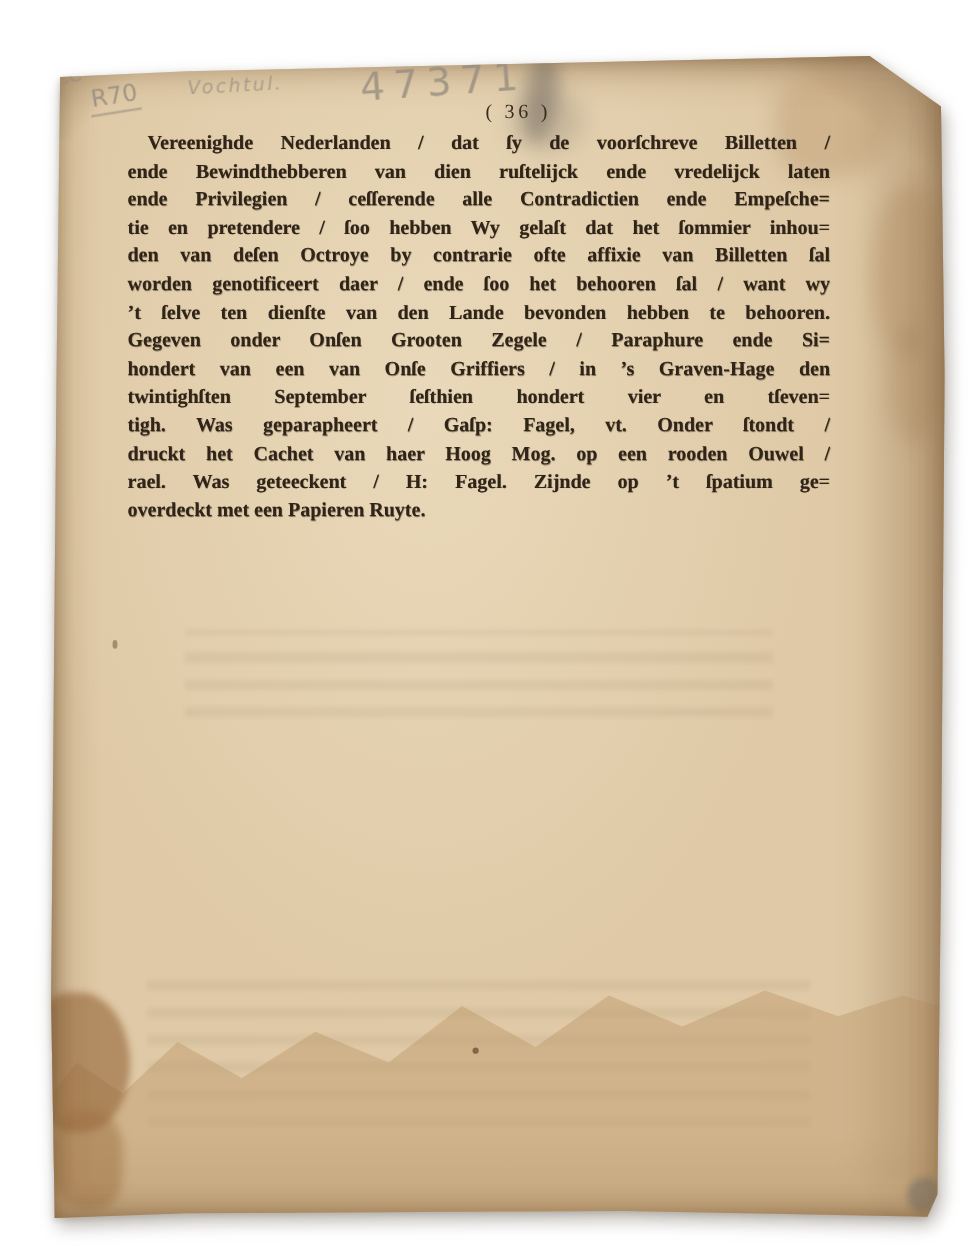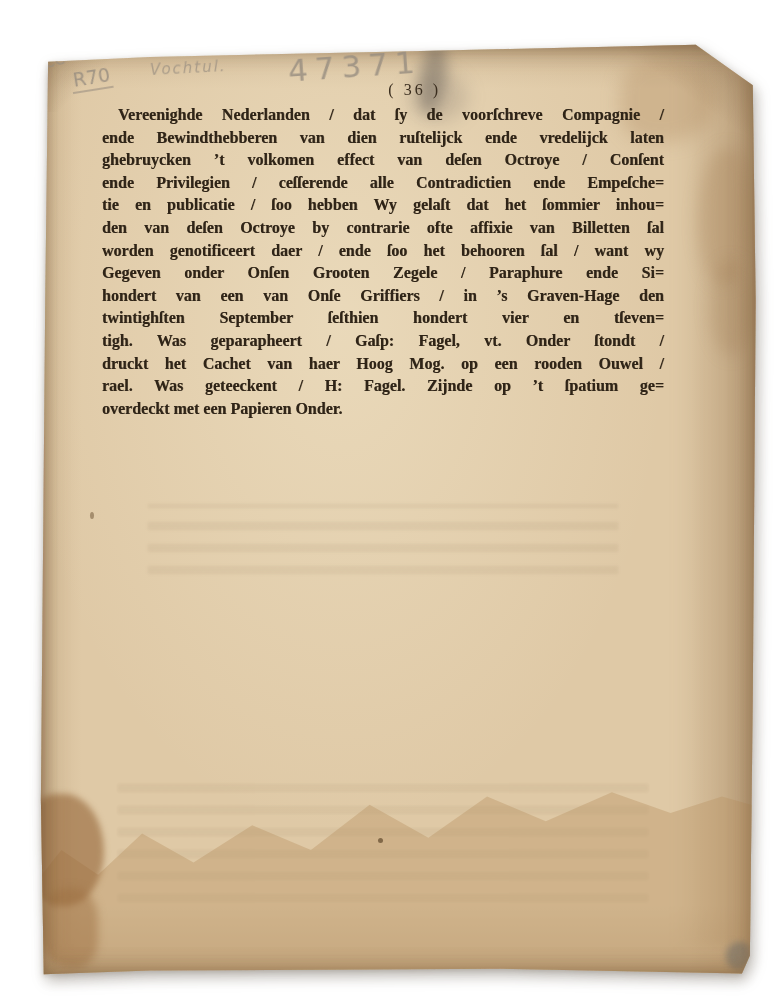--- a/index.html
+++ b/index.html
@@ -135,31 +135,31 @@
     <div class="pencil pc-initials">CC</div>
     <div class="pencil pc-shelf">R70</div>
     <div class="pencil pc-word">Vochtul.</div>
     <div class="pencil pc-number">47371</div>
     <div class="smudge"></div>
     <div class="smudge2"></div>
 
     <div class="pagenum">( 36 )</div>
 
     <div class="textblock">
-      <div class="tline first">Vereenighde Nederlanden / dat ſy de voorſchreve Compagnie /</div>
+      <div class="tline first">Vereenighde Nederlanden / dat ſy de voorſchreve Billetten /</div>
       <div class="tline">ende Bewindthebberen van dien ruſtelijck ende vredelijck laten</div>
-      <div class="tline">ghebruycken ’t volkomen effect van deſen Octroye / Conſent</div>
       <div class="tline">ende Privilegien / ceſſerende alle Contradictien ende Empeſche=</div>
-      <div class="tline">tie en publicatie / ſoo hebben Wy gelaſt dat het ſommier inhou=</div>
+      <div class="tline">tie en pretendere / ſoo hebben Wy gelaſt dat het ſommier inhou=</div>
       <div class="tline">den van deſen Octroye by contrarie ofte affixie van Billetten ſal</div>
       <div class="tline">worden genotificeert daer / ende ſoo het behooren ſal / want wy</div>
+      <div class="tline">’t ſelve ten dienſte van den Lande bevonden hebben te behooren.</div>
       <div class="tline">Gegeven onder Onſen Grooten Zegele / Paraphure ende Si=</div>
       <div class="tline">hondert van een van Onſe Griffiers / in ’s Graven-Hage den</div>
       <div class="tline">twintighſten September ſeſthien hondert vier en tſeven=</div>
       <div class="tline">tigh. Was geparapheert / Gaſp: Fagel, vt. Onder ſtondt /</div>
       <div class="tline">druckt het Cachet van haer Hoog Mog. op een rooden Ouwel /</div>
       <div class="tline">rael. Was geteeckent / H: Fagel. Zijnde op ’t ſpatium ge=</div>
-      <div class="tline last">overdeckt met een Papieren Onder.</div>
+      <div class="tline last">overdeckt met een Papieren Ruyte.</div>
     </div>
 
     <div class="vignette"></div>
   </div>
 </div>
 
 </body></html>

